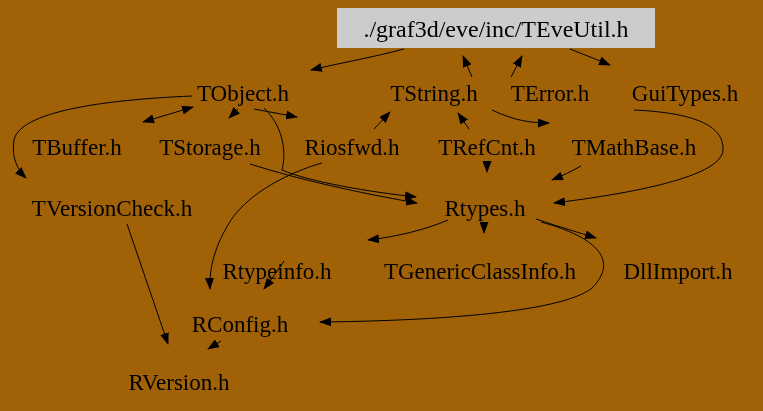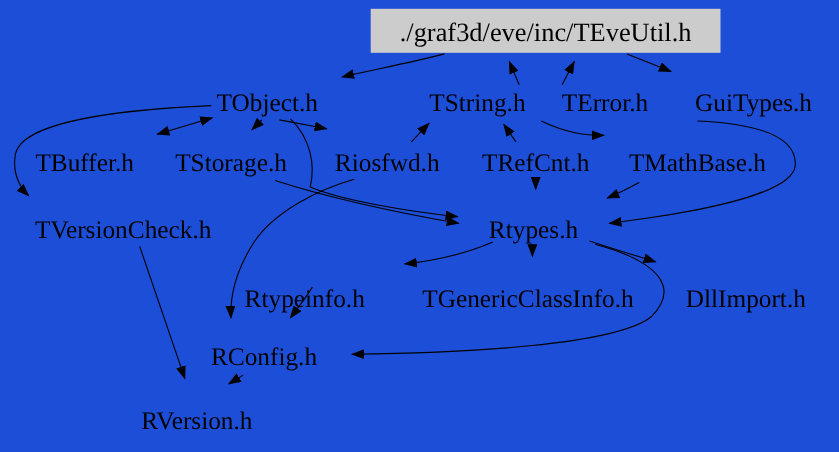--- a/index.html
+++ b/index.html
@@ -1,16 +1,16 @@
 <!DOCTYPE html>
 <html><head>
 <meta charset="utf-8">
 <style>
   html,body{margin:0;padding:0;background:#ffffff;}
-  .canvas{width:763px;height:411px;position:relative;background:#1d4ed8;overflow:hidden;}
+  .canvas{width:763px;height:411px;position:relative;background:#a16207;overflow:hidden;}
   svg{display:block;}
   .node-label{font-family:"Liberation Serif","DejaVu Serif",serif;font-size:23px;fill:#000000;}
   .main-label{font-family:"Liberation Serif","DejaVu Serif",serif;font-size:24px;fill:#000000;}
   .edge{stroke:#000000;stroke-width:1;fill:none;}
 </style>
 </head>
 <body>
 
 <div class="canvas">
 <svg width="763" height="411" viewBox="0 0 763 411" xmlns="http://www.w3.org/2000/svg">

